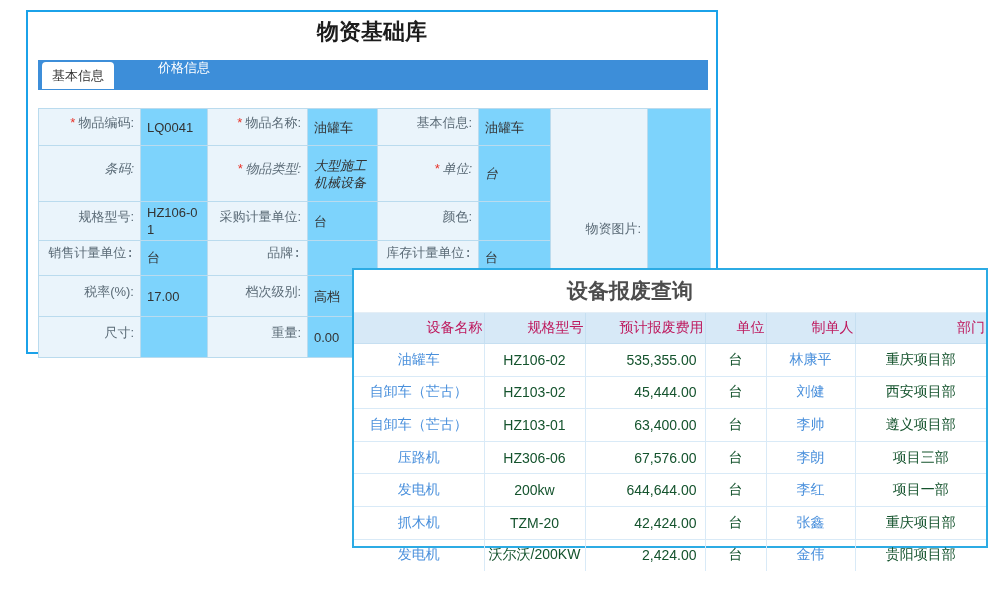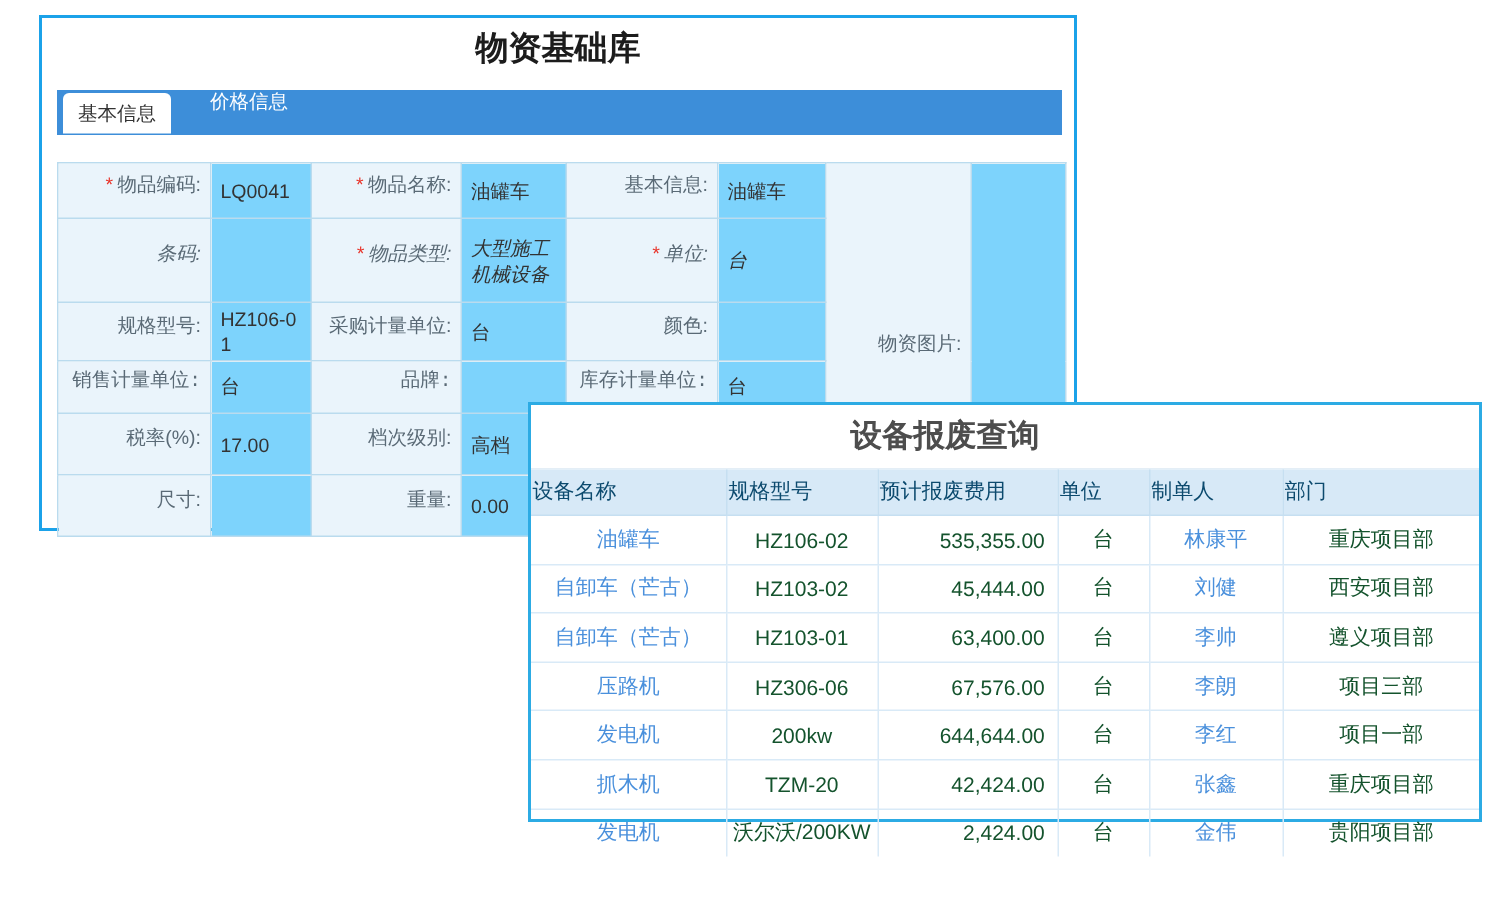--- a/index.html
+++ b/index.html
@@ -8,37 +8,37 @@
     font-family:"Liberation Sans",sans-serif;
   }
   .panel{position:absolute;background:#fff;box-sizing:border-box;border:2px solid #1ba2e9}
   .p1{left:26px;top:10px;width:692px;height:344px;border-color:var(--panel1-border,#1ba2e9)}
   .p2{left:352px;top:268px;width:636px;height:280px;border-color:var(--panel2-border,#2cabe4)}
 
   .p1-title{position:absolute;top:7px;left:0;right:0;text-align:center;
     font-size:22px;line-height:26px;font-weight:bold;color:#1c1c1c}
   .p1-tabs{position:absolute;top:48px;left:10px;right:8px;height:30px;
     background:var(--tab-bar,#3d8ed9);display:flex;align-items:center}
-  .tab{height:44px;line-height:30px;padding:0 26px;color:#fff;font-size:13px;cursor:pointer;white-space:nowrap}
+  .tab{height:44px;line-height:30px;padding:0 44px;color:#fff;font-size:13px;cursor:pointer;white-space:nowrap}
   .tab.active{height:27px;line-height:27px;background:#fff;color:#333;
     border-radius:4px 4px 0 0;margin-left:4px;padding:0 10px;font-weight:normal}
 
   .form-grid{position:absolute;top:96px;left:10px;width:672px;
     border-collapse:collapse;table-layout:fixed}
   .form-grid td{border:1px solid #badbee;font-size:13px;vertical-align:middle;
     overflow:hidden;word-break:break-all;line-height:17px}
   .form-grid td.label{background:var(--label-bg,#eaf4fb);text-align:right;color:#5a6a76;padding:2px 6px 12px 2px}
   .form-grid td.value{background:#7dd3fc;color:#333;text-align:left;padding:2px 6px}
   .req{color:var(--required,#e8342a);margin-right:3px}
 
   .p2-title{height:42px;line-height:42px;text-align:center;font-size:21px;font-weight:bold;
     color:#4d4d4d;padding-right:80px;border-bottom:1px solid #e4eef6}
   #scrap-table{border-collapse:collapse;table-layout:fixed;width:632px;border-style:hidden}
-  #scrap-table th{background:var(--header-bg,#d7e9f7);color:#0c4a6e;font-weight:normal;
-    font-size:14px;height:28px;border:1px solid #c6dff1;text-align:left}
+  #scrap-table th{background:var(--header-bg,#d7e9f7);color:#be185d;font-weight:normal;
+    font-size:14px;height:28px;border:1px solid #c6dff1;text-align:right}
   #scrap-table td{border:1px solid #d9eaf7;font-size:14px;color:#14532d;height:29.6px;
     text-align:center;overflow:hidden;white-space:nowrap}
   #scrap-table td.link{color:var(--link,#4a90dc);cursor:pointer}
   #scrap-table td.align-right{text-align:right;padding-right:8px}
 </style>
 </head>
 <body>
 
 <div class="panel p1">
   <div class="p1-title">物资基础库</div>

